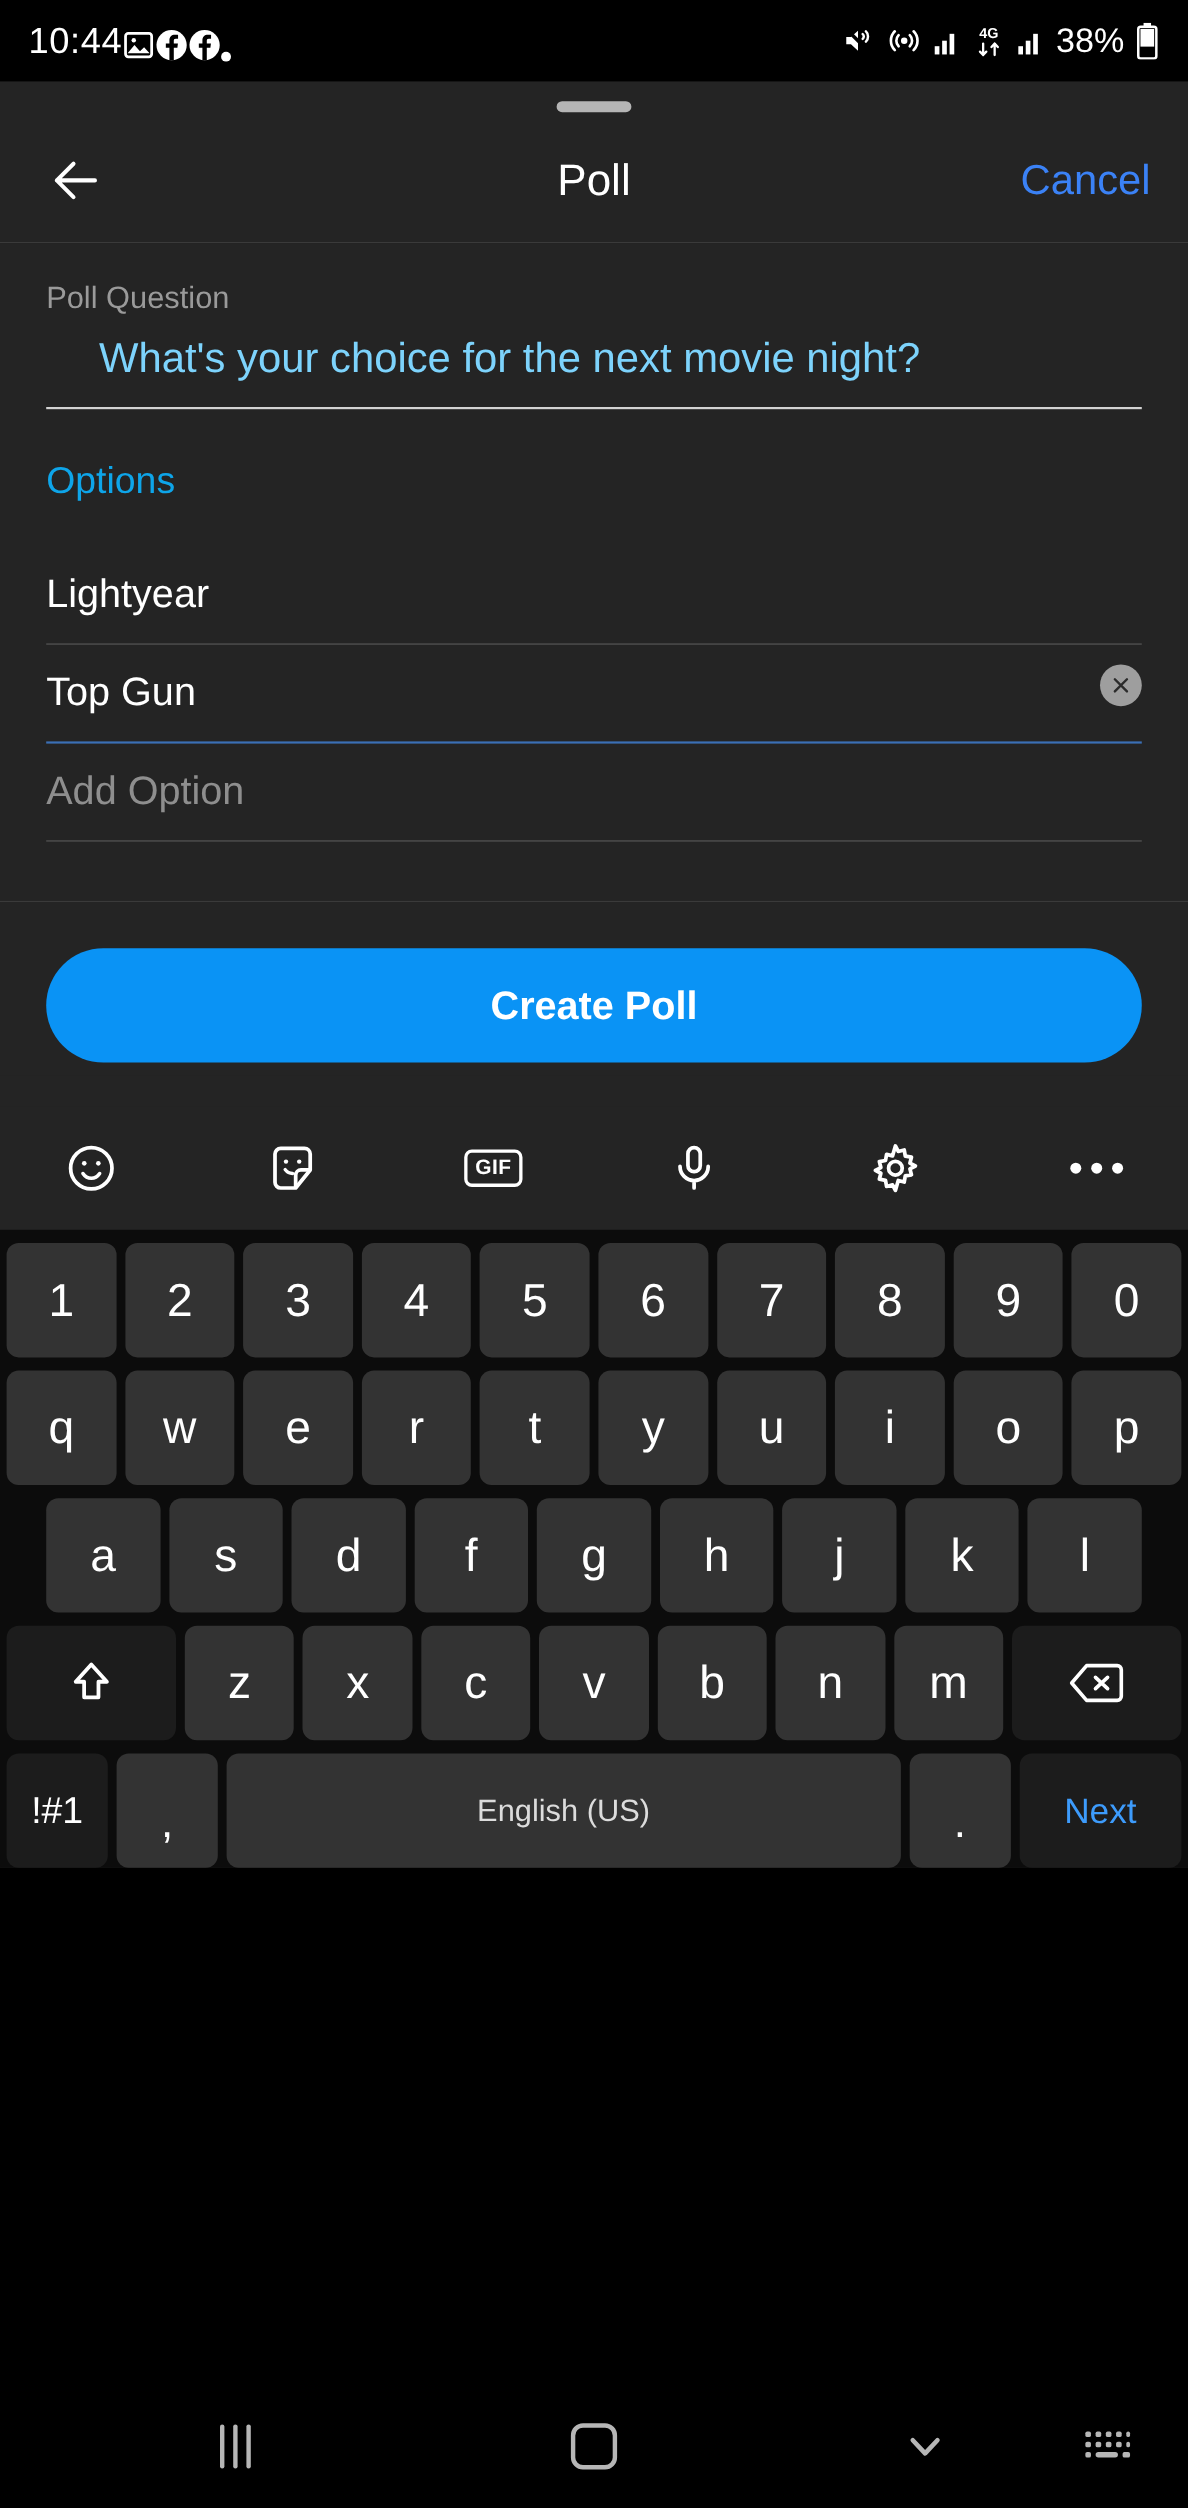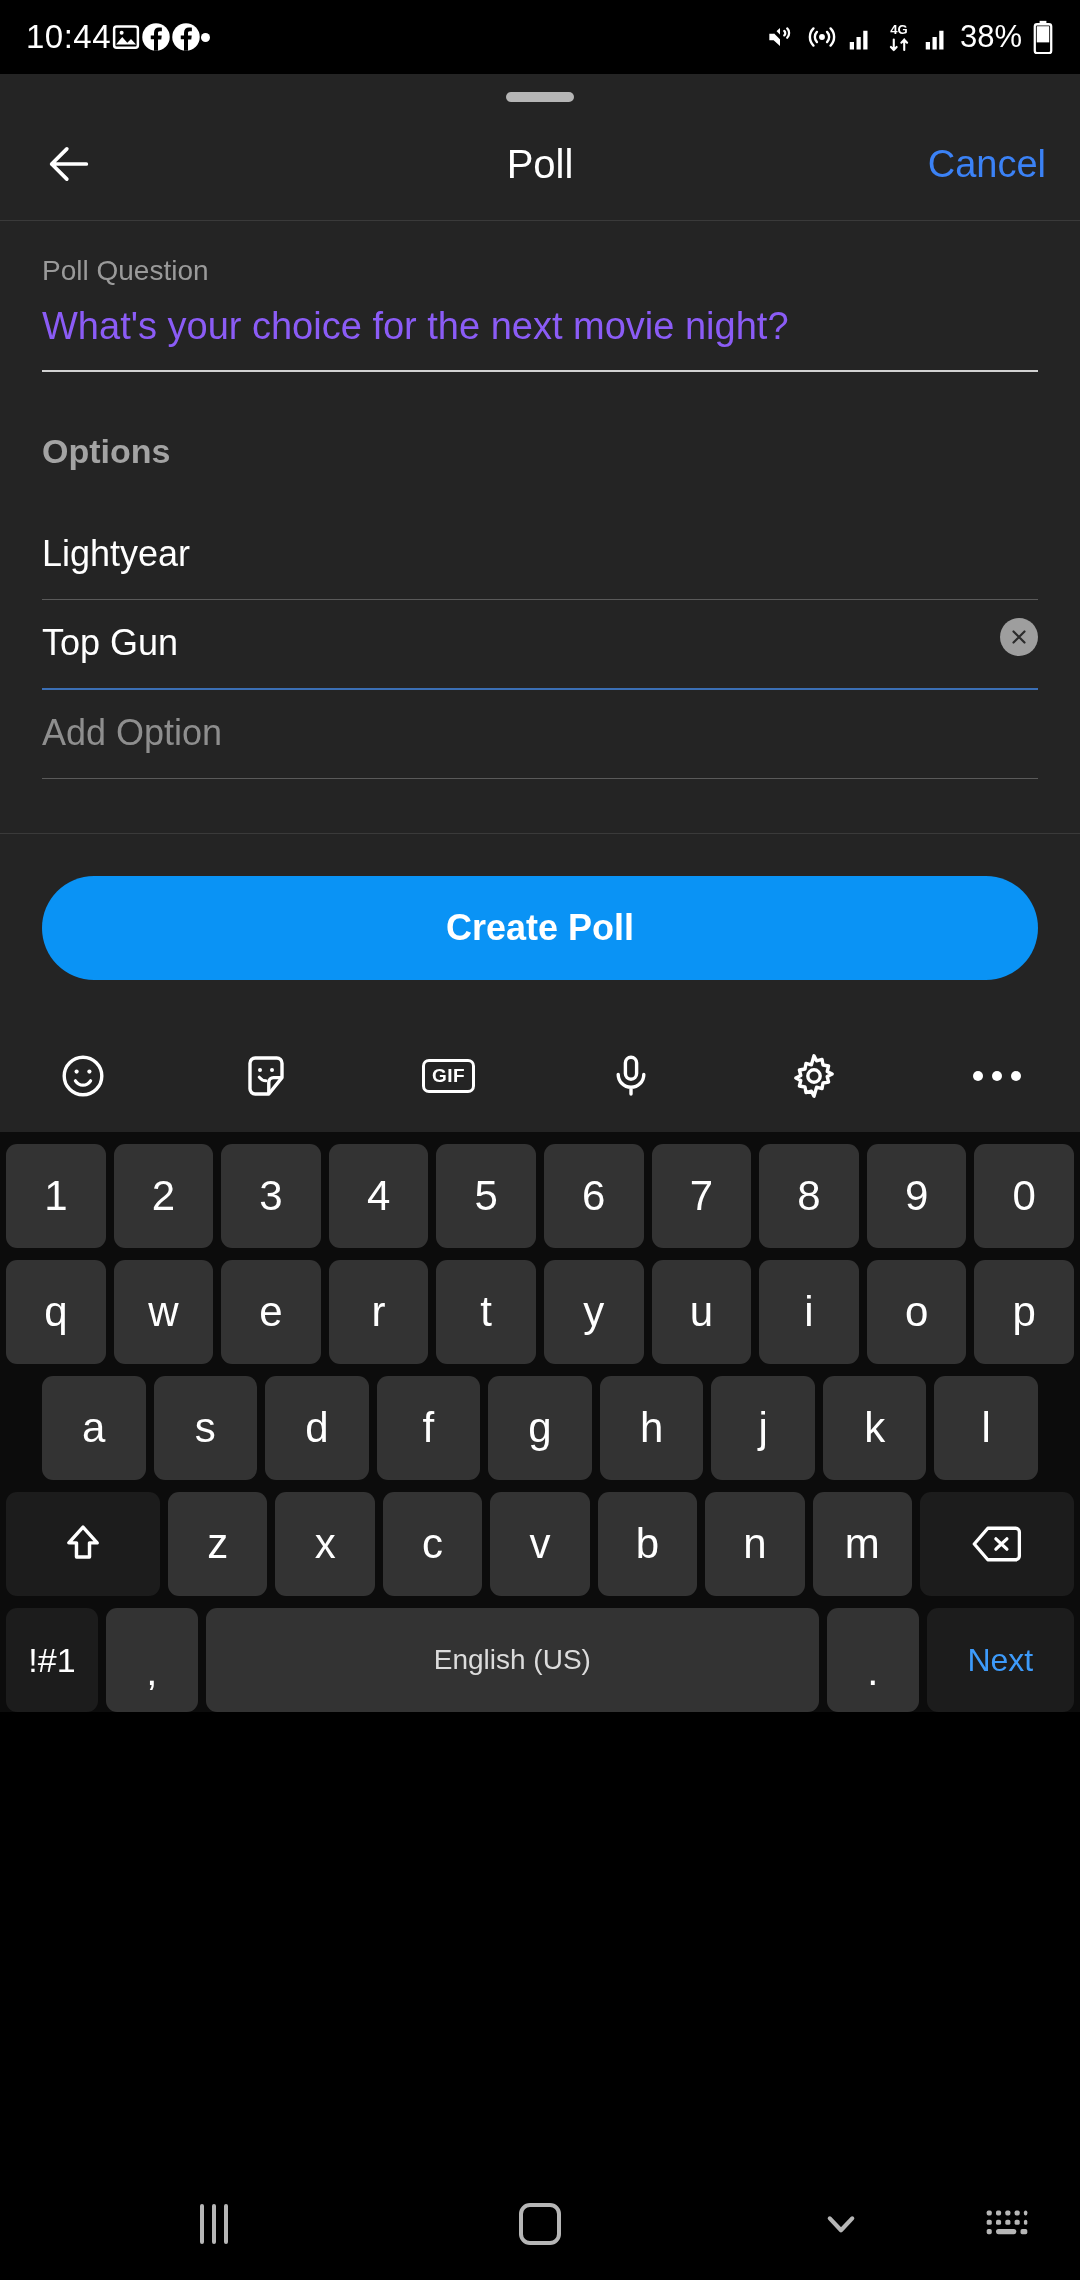--- a/index.html
+++ b/index.html
@@ -9,21 +9,21 @@
     font-family:"Liberation Sans", sans-serif;
     overflow:hidden;
   }
   #screen{ position:relative; width:1080px; height:2280px; background:#000; }
 
   
   .status-bar{
     height:74px; background:#000; display:flex; align-items:center;
     padding:0 26px; color:#fff;
   }
-  .sb-left{ display:flex; align-items:center; }
+  .sb-left{ display:flex; align-items:flex-end; }
   .sb-right{ display:flex; align-items:center; gap:10px; margin-left:auto; }
   .sb-time{ font-size:33px; letter-spacing:.5px; }
   .sb-ico{ display:inline-flex; align-items:center; justify-content:center; }
   .sb-dot{ width:9px; height:9px; border-radius:50%; background:#fff; }
   .sb-batt{ font-size:31px; }
 
   
   .sheet{ background:#242424; }
   .grabber-wrap{ height:34px; display:flex; align-items:center; justify-content:center; padding-top:12px;}
   .grabber{ width:68px; height:10px; border-radius:6px; background:#b5b5b5; }
@@ -37,24 +37,24 @@
     position:absolute; left:0; right:0; text-align:center;
     font-size:40px; color:#fff; pointer-events:none;
   }
   .cancel-btn{ margin-left:auto; font-size:38px; color:#3b82f6; z-index:2; }
 
   .divider-top{ height:1px; background:#3a3a3a; }
 
   
   .form{ padding:0 42px; background:#242424; }
   .q-label{ font-size:28px; color:#9a9a9a; padding-top:34px; }
-  .q-value{ font-size:38px; color:#8b5cf6; padding:18px 0 22px; }
+  .q-value{ font-size:38px; color:#7dd3fc; padding:18px 0 22px;margin-left:48px; }
   .q-underline{ height:2px; background:#d2d2d2; }
 
-  .options-title{ font-size:34px; color:#a3a3a3; font-weight:bold; padding:60px 0 40px; }
+  .options-title{ font-size:34px; color:#0ea5e9; font-weight:normal; padding:46px 0 40px; }
 
   .opt-row{ position:relative; }
   .opt-text{ font-size:36px; color:#fff; padding:22px 0 24px; }
   .opt-text.placeholder{ color:#8e8e8e; }
   .opt-line{ height:1px; background:#5a5a5a; }
   .opt-line.focused{ height:2px; background:#3b6fb5; }
   .clear-btn{
     position:absolute; right:0; top:18px;
     width:38px; height:38px; border-radius:50%; background:#9e9e9e;
     display:flex; align-items:center; justify-content:center;

